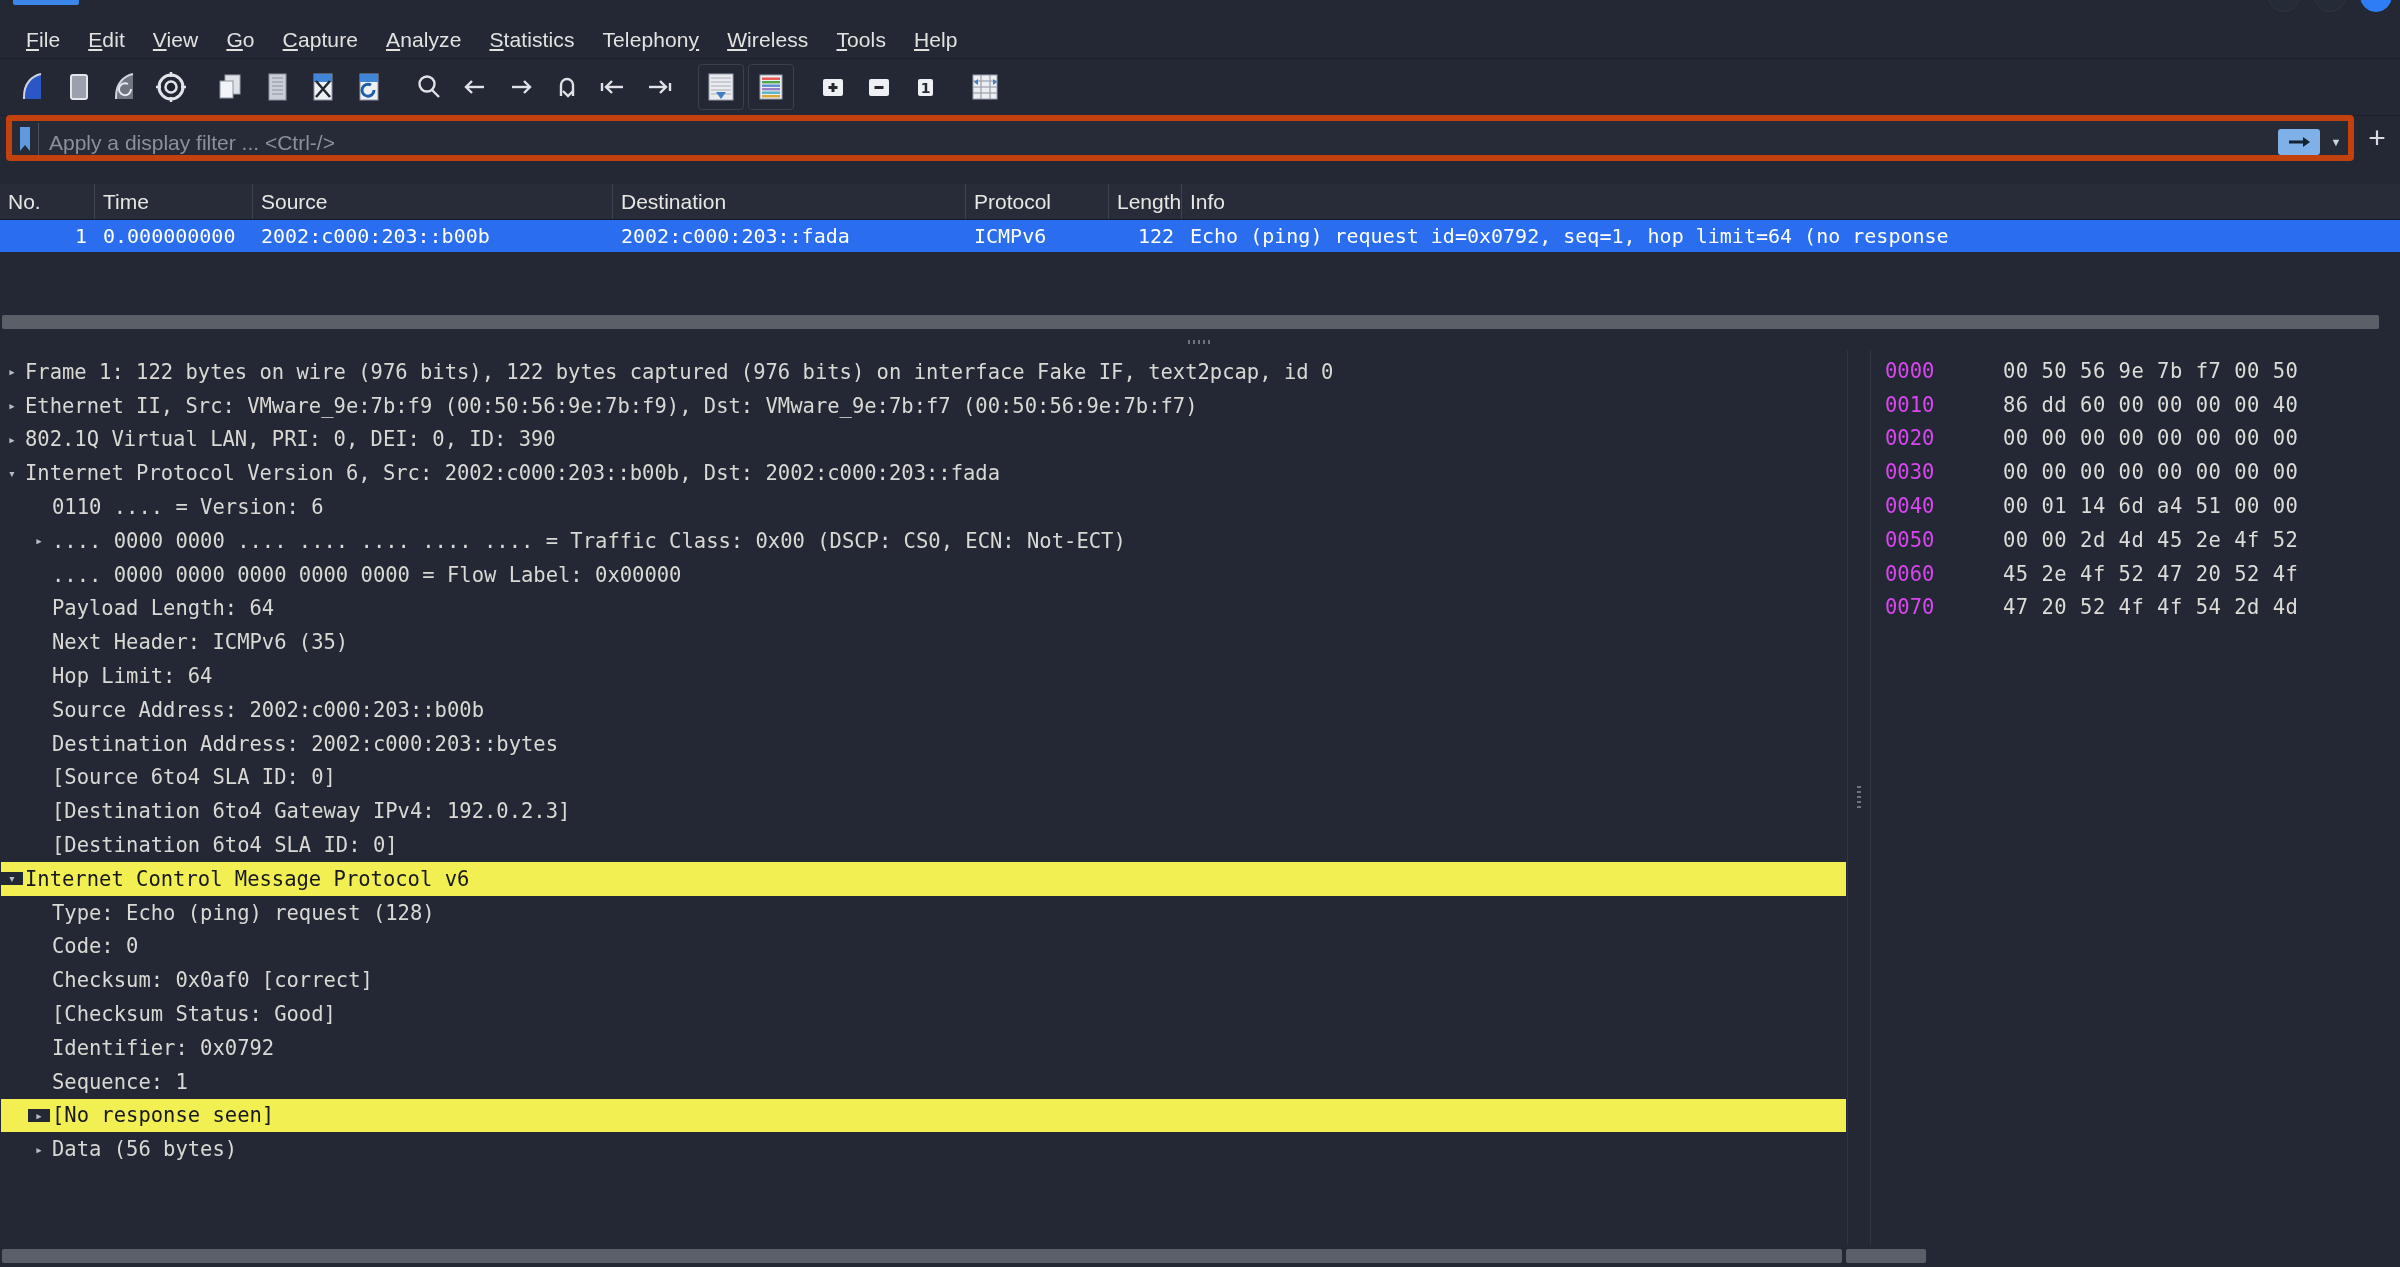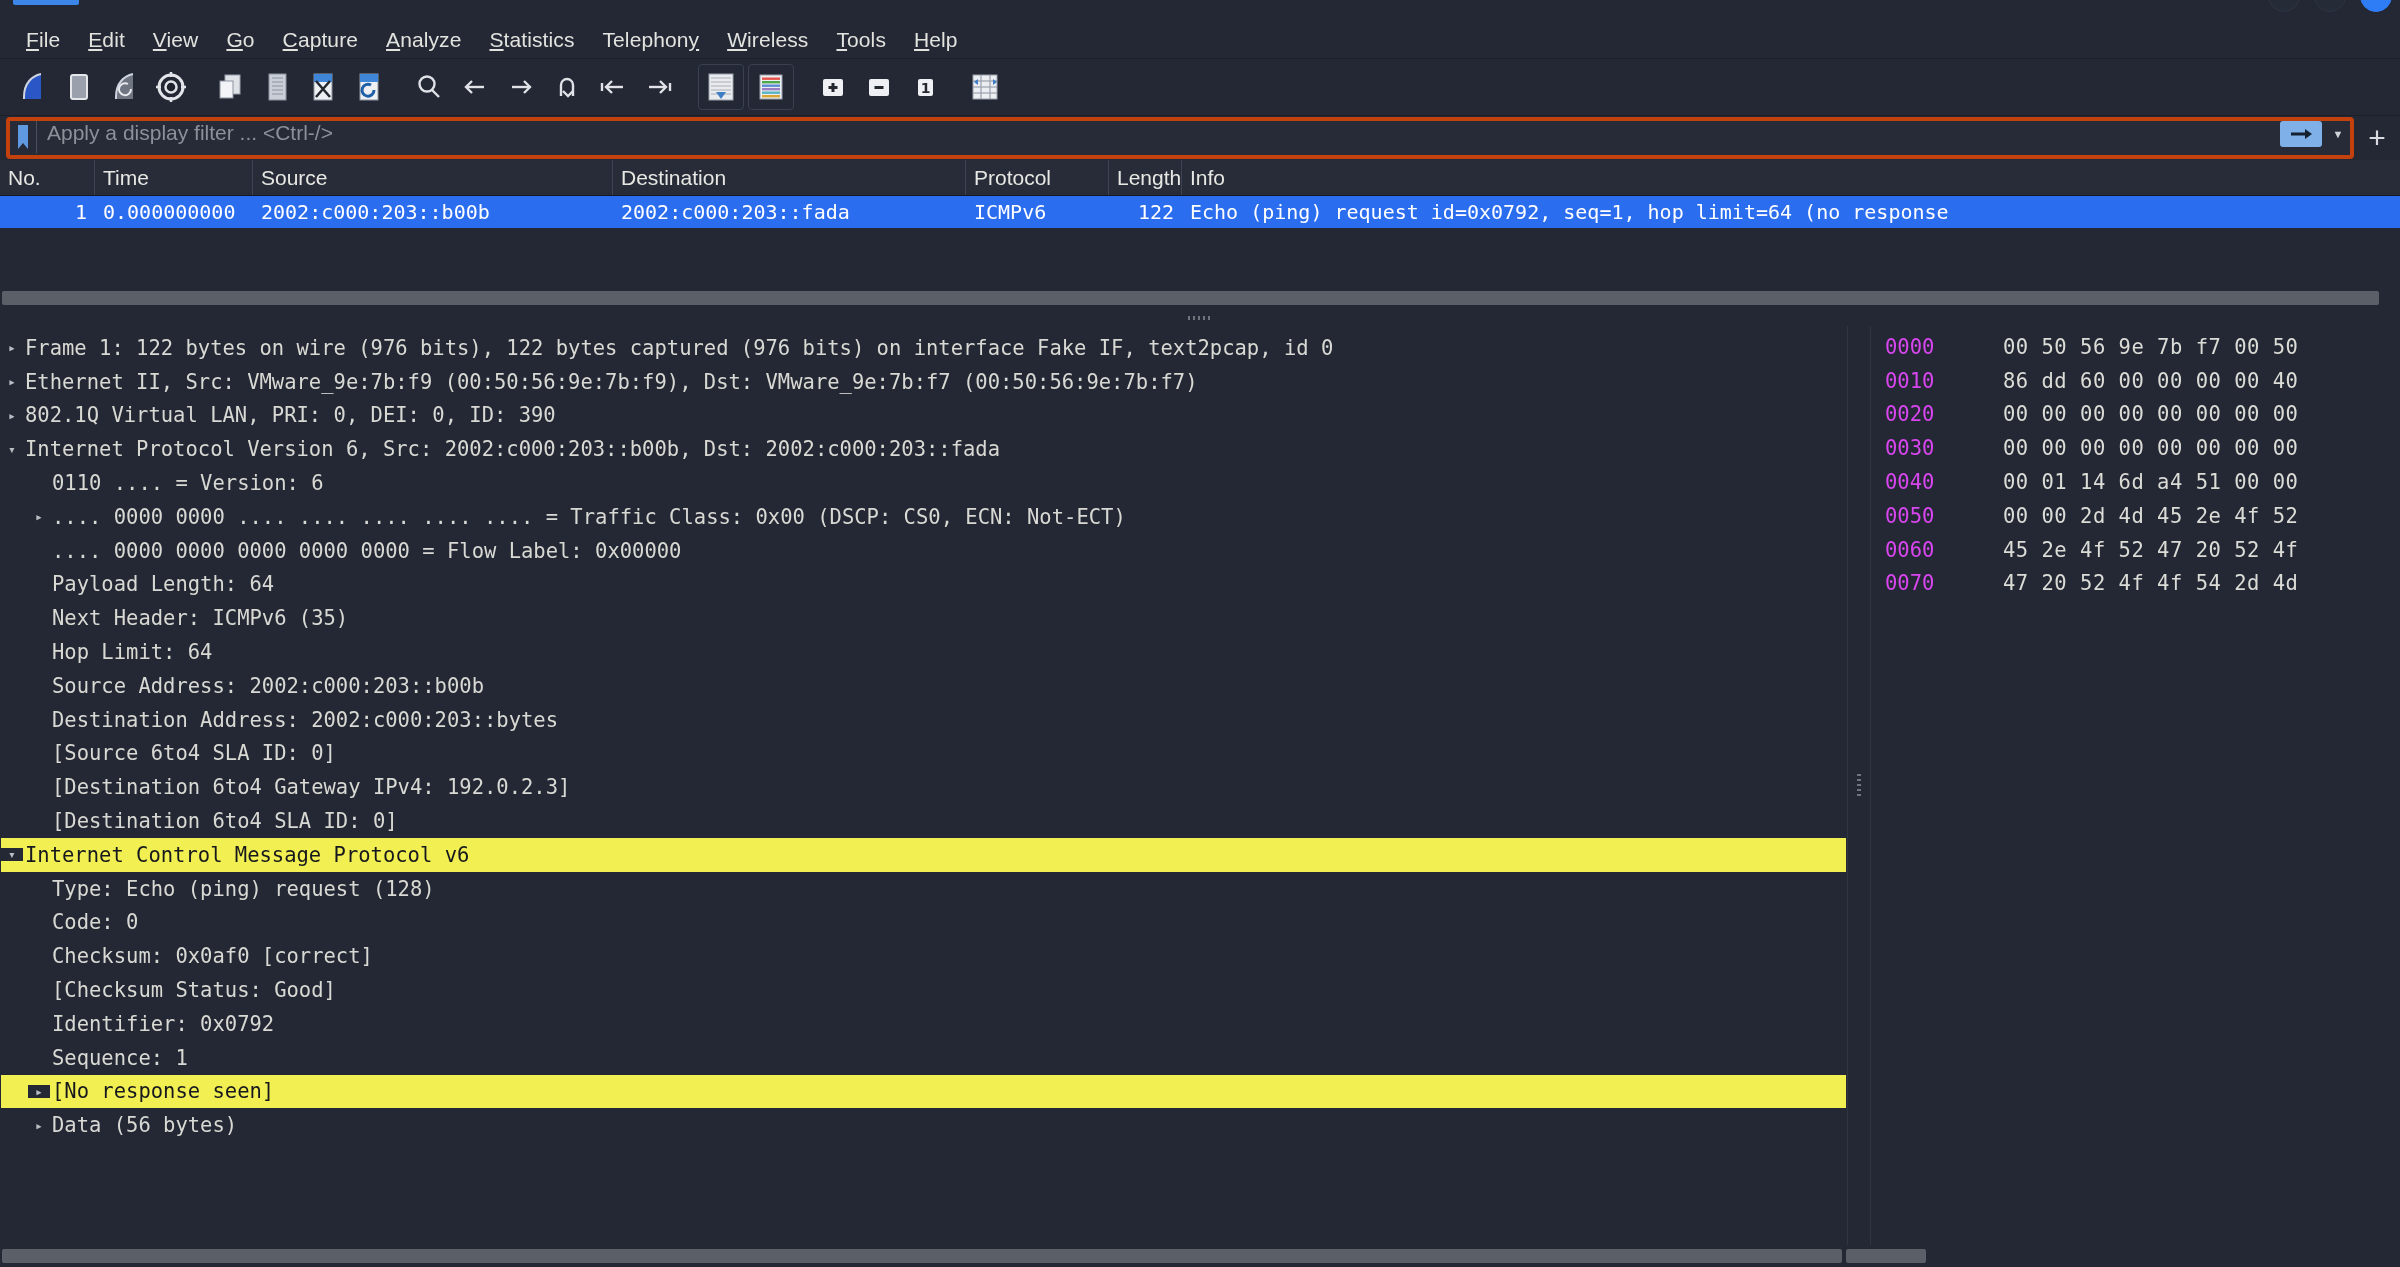--- a/index.html
+++ b/index.html
@@ -104,24 +104,24 @@
     flex: 0 0 auto;
     display: flex;
     align-items: center;
     background: #232834;
     padding: 0 6px;
     gap: 6px;
   }
   .filter-input {
     flex: 1 1 auto;
     height: 34px;
-    border: 4px solid #c2410c;
+    border: 6px solid #c2410c;
     background: #262b37;
     display: flex;
-    align-items: flex-start;
+    align-items: flex-end;
     border-radius: 4px;
     overflow: hidden;
   }
   .bookmark-btn {
     width: 26px; height: 32px;
     display: flex; align-items: center; justify-content: center;
     border-right: 1px solid #4a5161;
     flex: 0 0 auto;
   }
   .filter-placeholder {
@@ -147,20 +147,21 @@
     width: 34px; height: 34px;
     display: flex; align-items: center; justify-content: center;
     font-size: 30px; color: #d8dae0; font-weight: 300;
     flex: 0 0 auto;
   }
 
   
   .packet-list {
     flex: 0 0 auto;
     background: #3b82f6;
+    margin-top: 24px;
   }
   .pl-header {
     display: flex;
     height: 35px;
     align-items: stretch;
     background: #272c38;
     border-bottom: 1px solid #151a22;
     font-size: 21px;
   }
   .pl-header .col {

